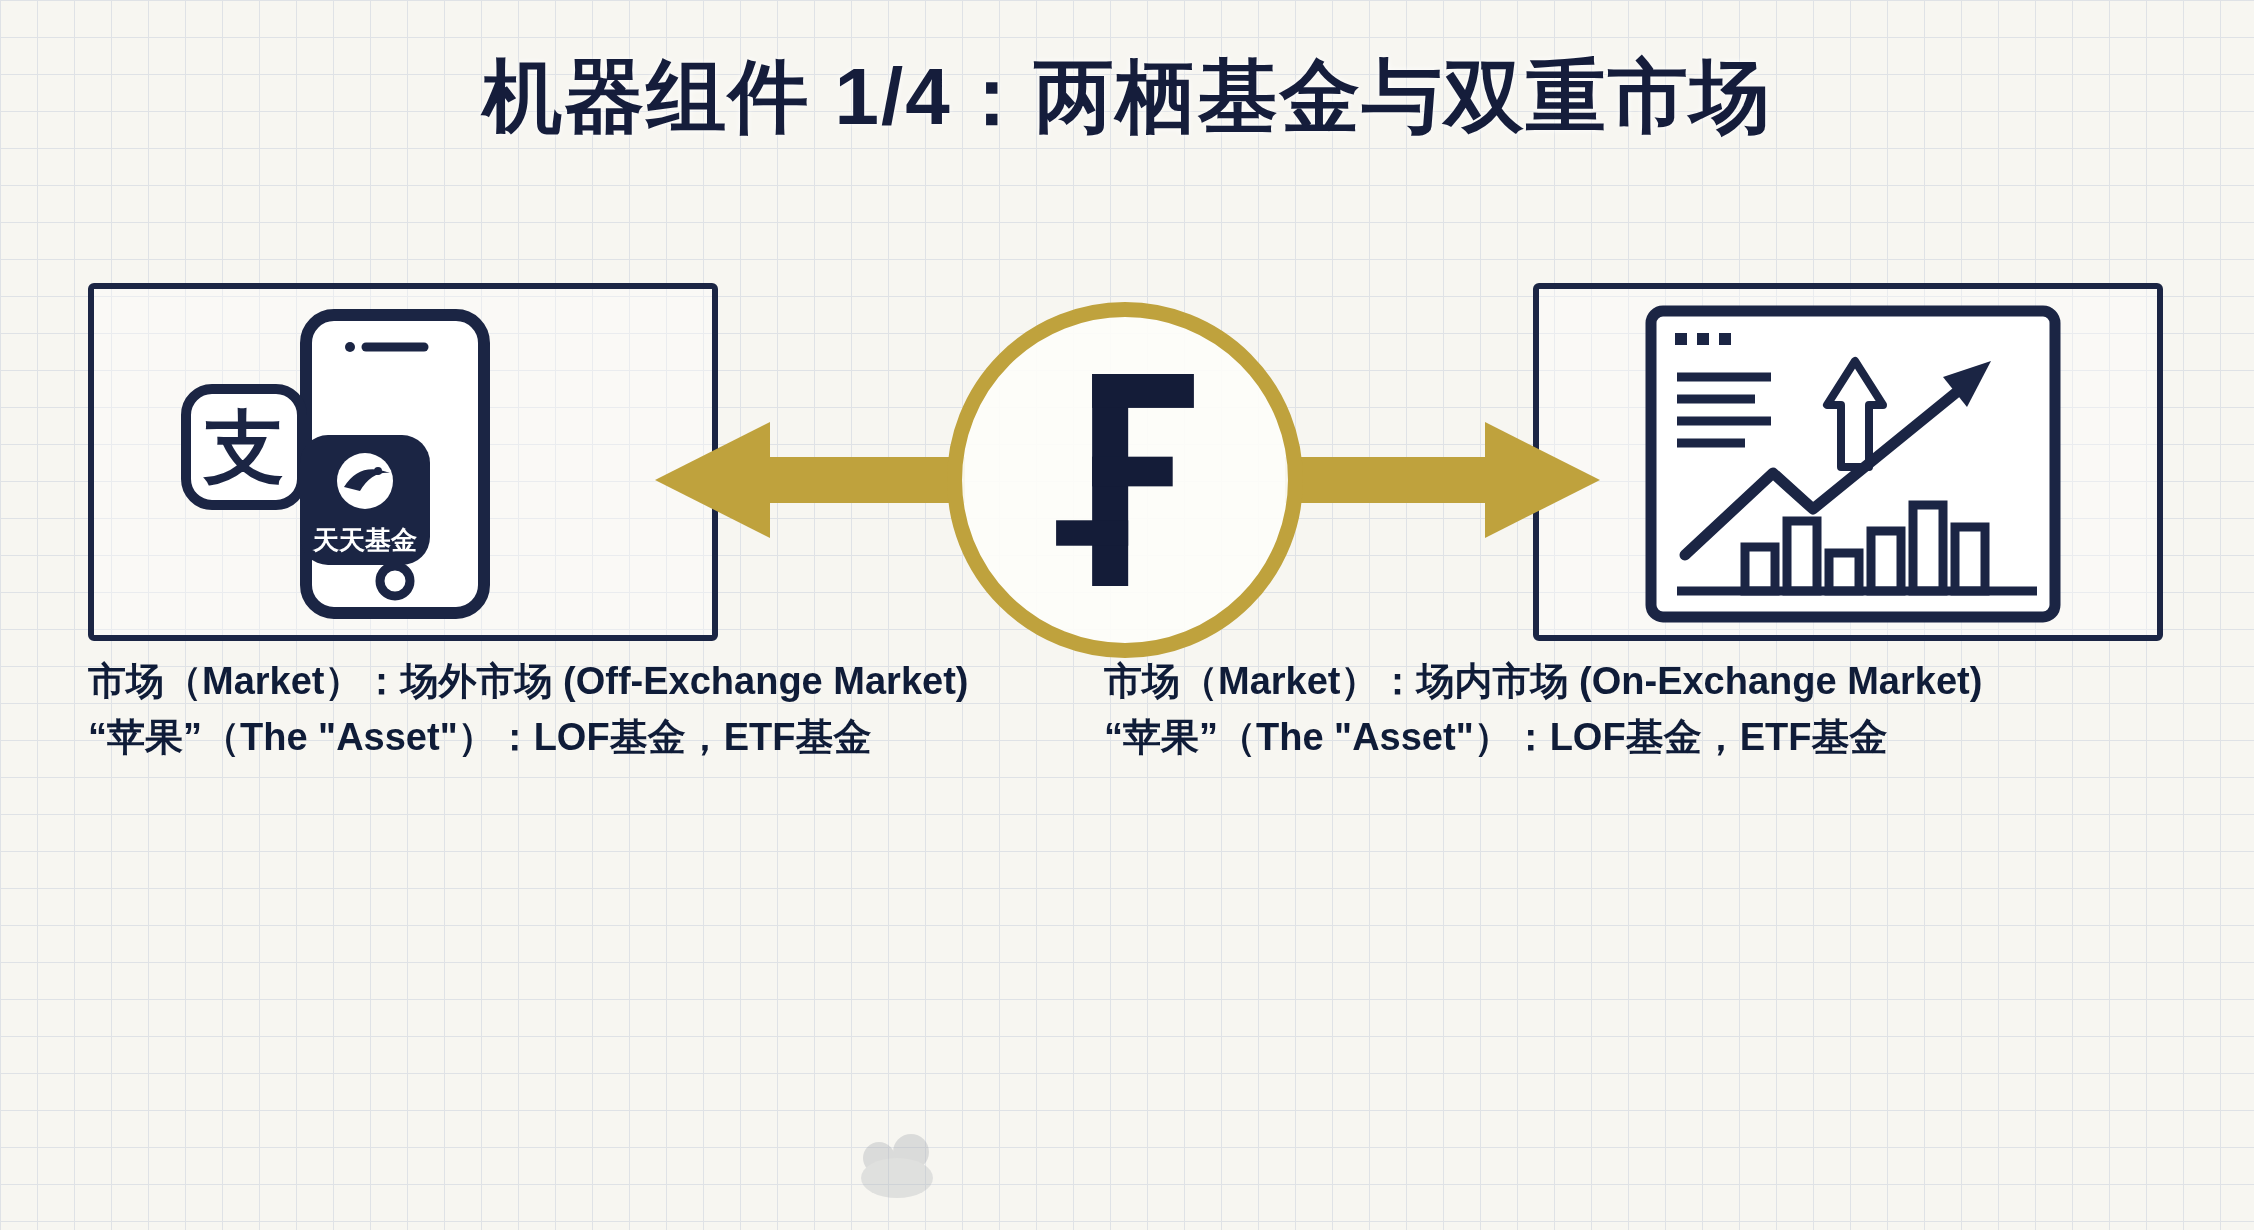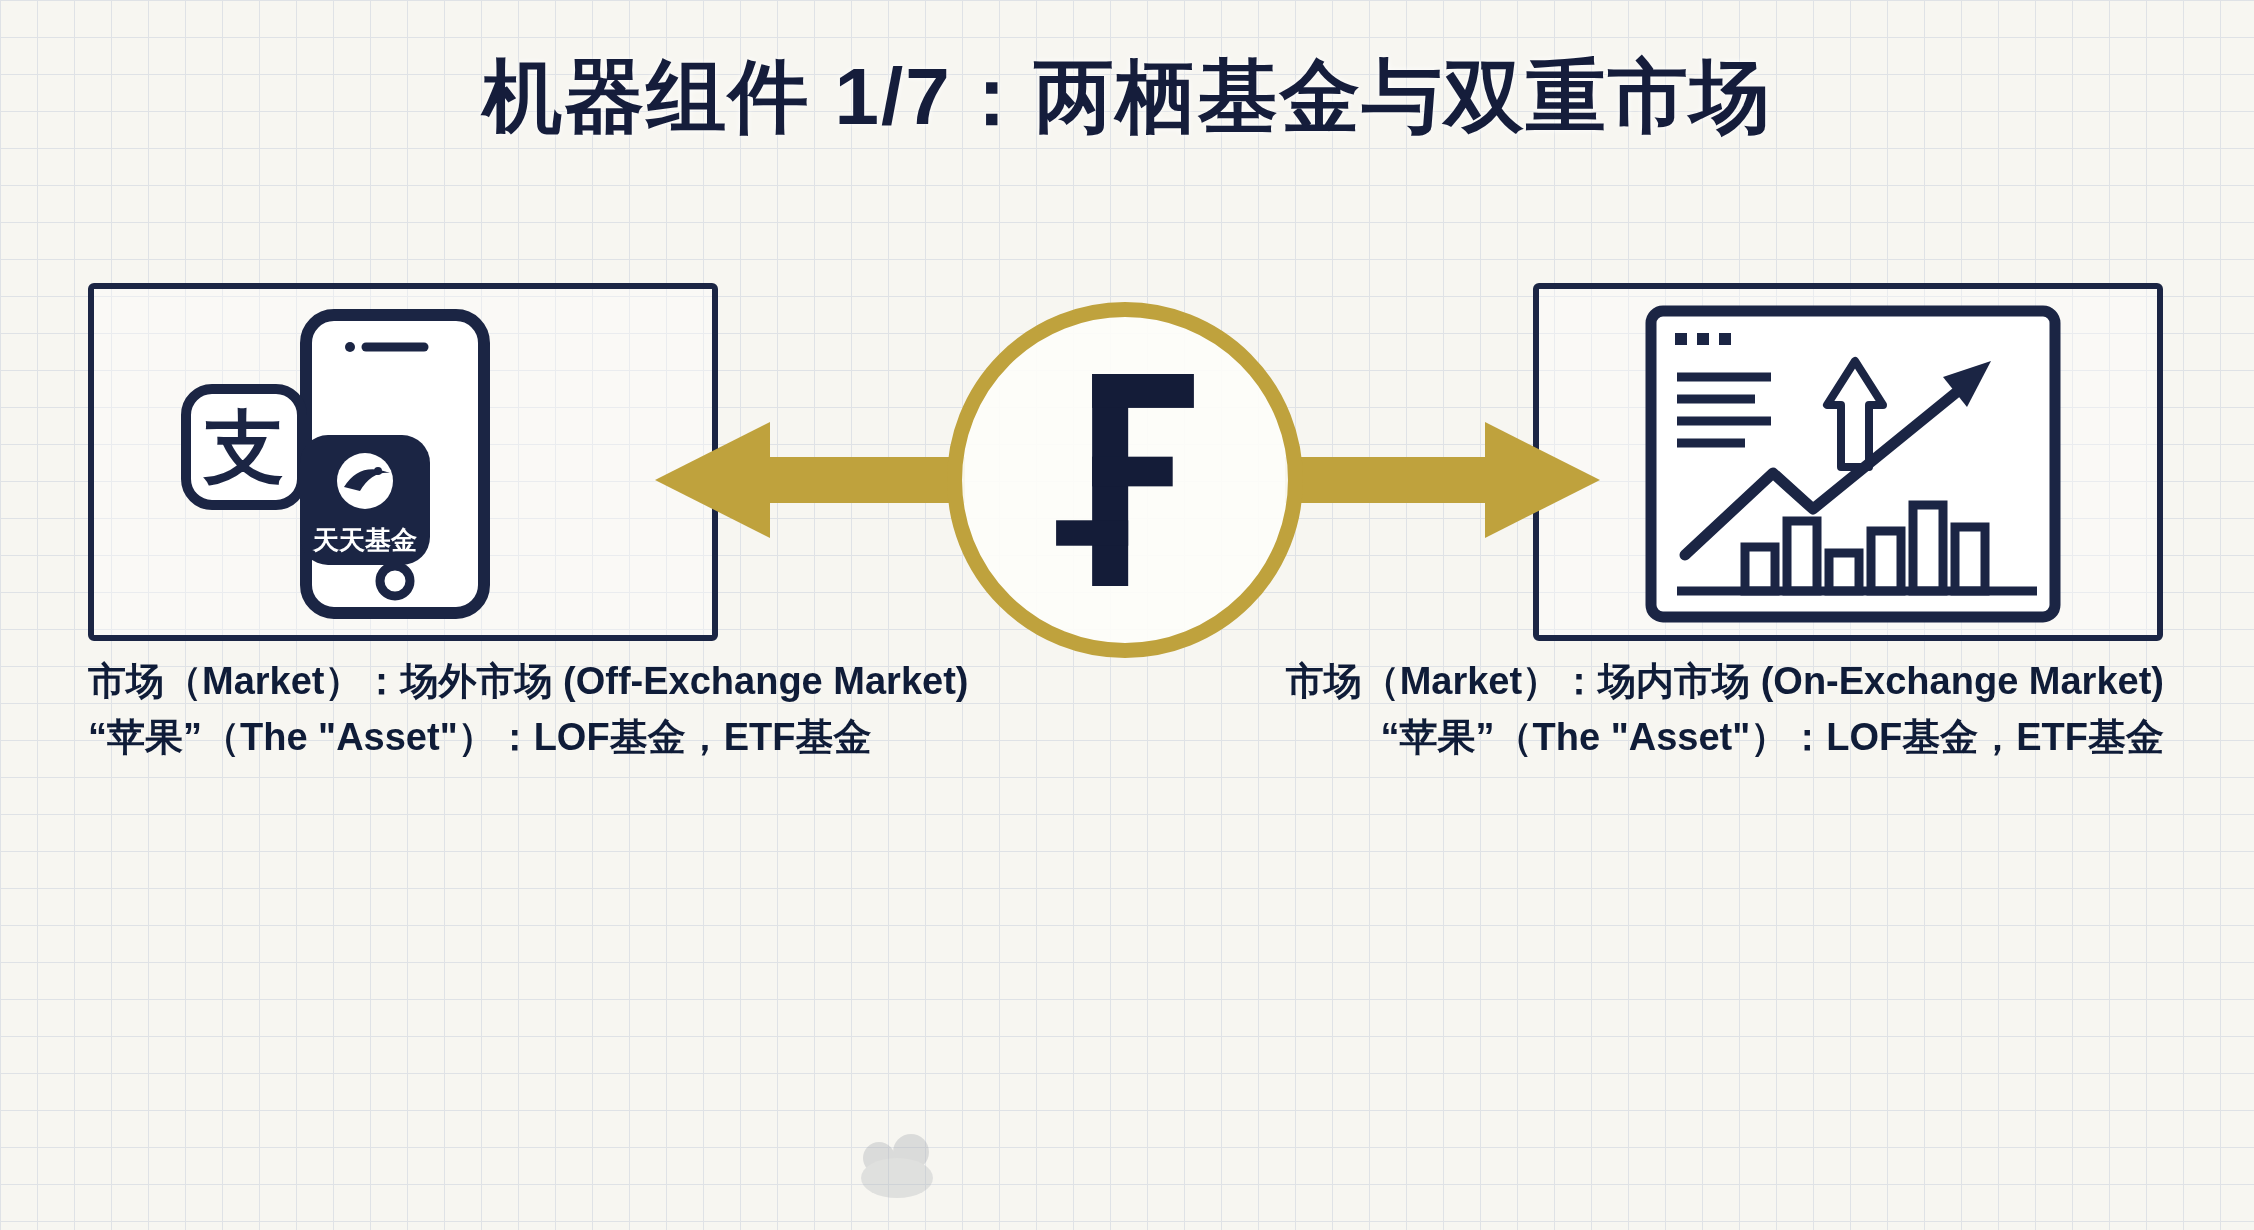--- a/index.html
+++ b/index.html
@@ -92,35 +92,35 @@
     display: flex;
     flex-direction: column;
     gap: 13px;
     font-size: 38px;
     font-weight: 700;
     color: #0f1c38;
     line-height: 1.12;
     white-space: nowrap;
   }
   .details-left  { left: 88px;  width: 1045px; text-align: left; }
-  .details-right { right: 90px; width: 1060px; text-align: right; }
+  .details-right { right: 90px; width: 1060px; text-align: left; }
 
   .watermark {
     position: absolute;
     left: 845px;
     top: 1130px;
     opacity: 0.35;
   }
 </style>
 </head>
 <body>
 
 <div class="canvas">
 
-  <div class="page-title">机器组件 1/7：两栖基金与双重市场</div>
+  <div class="page-title">机器组件 1/4：两栖基金与双重市场</div>
 
 
   <div class="panel panel-left">
     <svg width="618" height="346" viewBox="0 0 618 346">
 
       <g>
         <rect x="212" y="26" width="178" height="298" rx="28" fill="#ffffff" stroke="#1b2544" stroke-width="12"></rect>
         <line x1="272" y1="58" x2="330" y2="58" stroke="#1b2544" stroke-width="9" stroke-linecap="round"></line>
         <circle cx="256" cy="58" r="5" fill="#1b2544"></circle>
         <circle cx="301" cy="292" r="15" fill="none" stroke="#1b2544" stroke-width="9"></circle>

